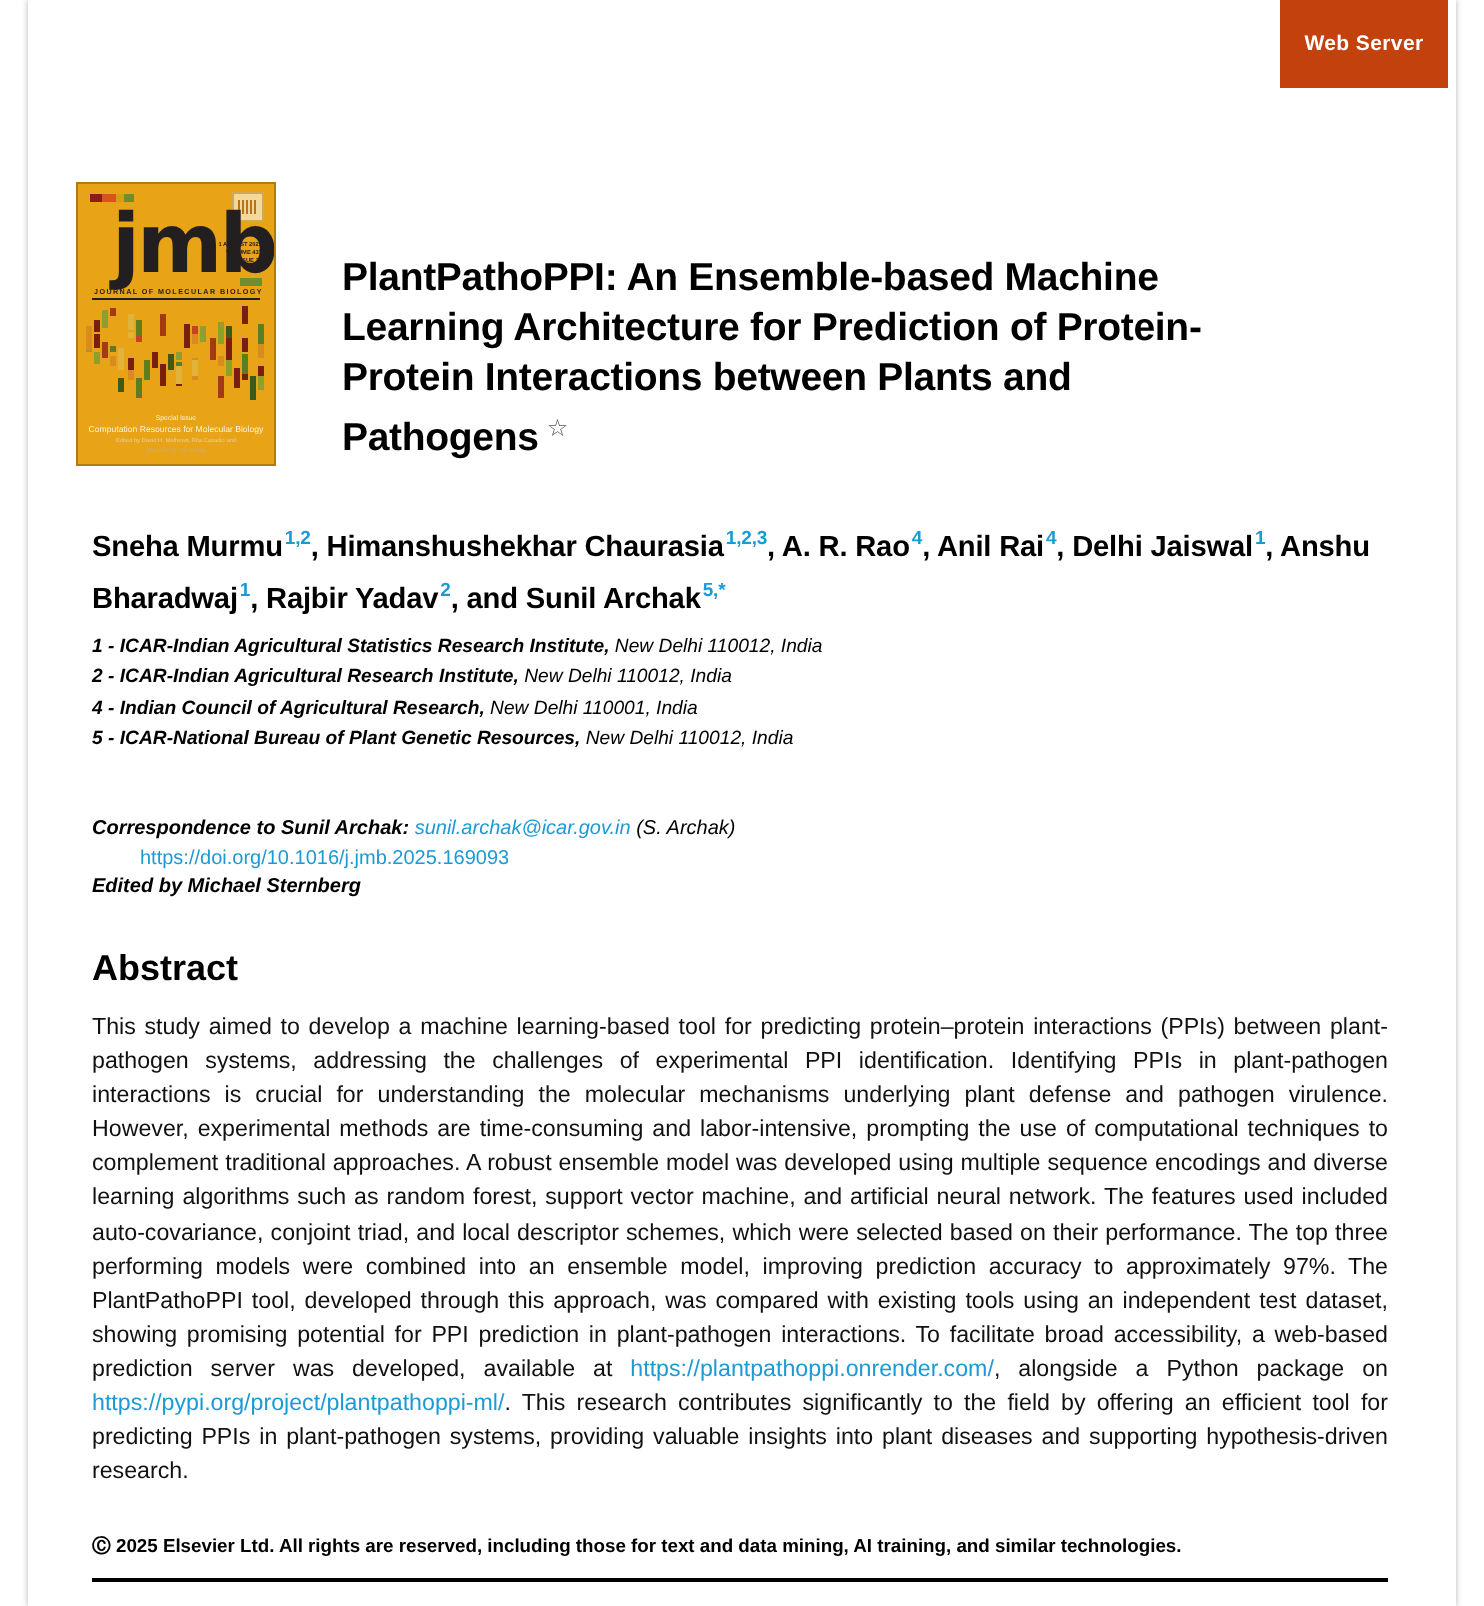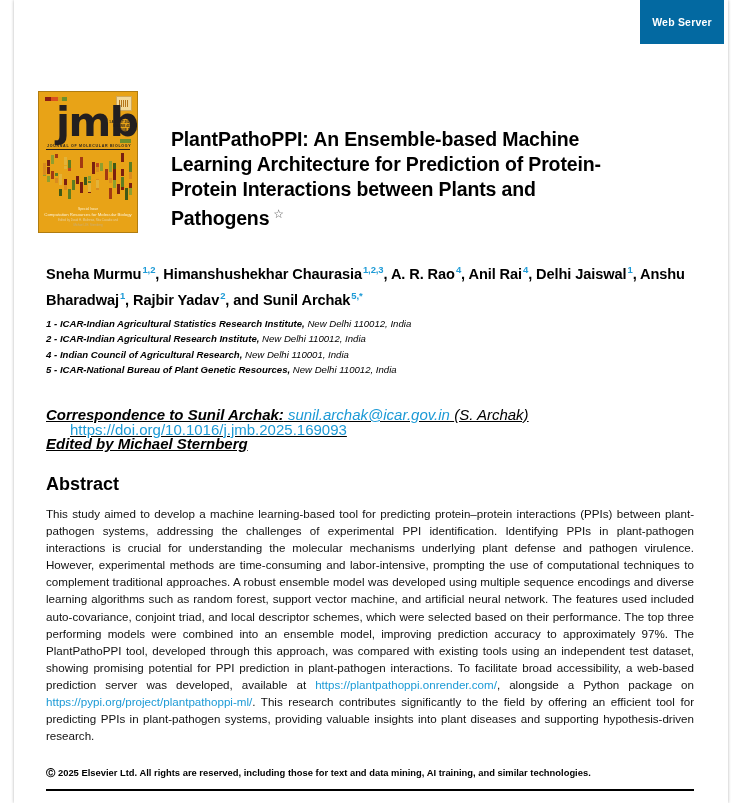--- a/index.html
+++ b/index.html
@@ -27,21 +27,21 @@
     box-shadow: 0 0 3px rgba(0,0,0,0.30);
   }
 
   
   #web-server-badge {
     position: absolute;
     right: 4px;
     top: 0px;
     width: 84px;
     height: 44px;
-    background: #0369a1;
+    background: #c2410c;
     color: #ffffff;
     font-size: 10.5px;
     font-weight: bold;
     letter-spacing: 0.2px;
     display: flex;
     align-items: center;
     justify-content: center;
     z-index: 5;
   }
 
@@ -214,24 +214,23 @@
   #affiliations .aff-num { font-weight: bold; }
   #affiliations .aff-inst { font-weight: bold; }
   #affiliations .aff-loc { font-weight: normal; }
 
   
   #correspondence {
     position: absolute;
     left: 32px;
     top: 408px;
     width: 620px;
-    font-size: 15px;
+    font-size: 10px;
     line-height: 14.6px;
     color: #000000;
-    text-decoration: underline;
   }
   #correspondence .corr-label {
     font-weight: bold;
     font-style: italic;
   }
   #correspondence .corr-mail {
     color: #1c9ad6;
     font-style: italic;
   }
   #correspondence .corr-name { font-style: italic; }

